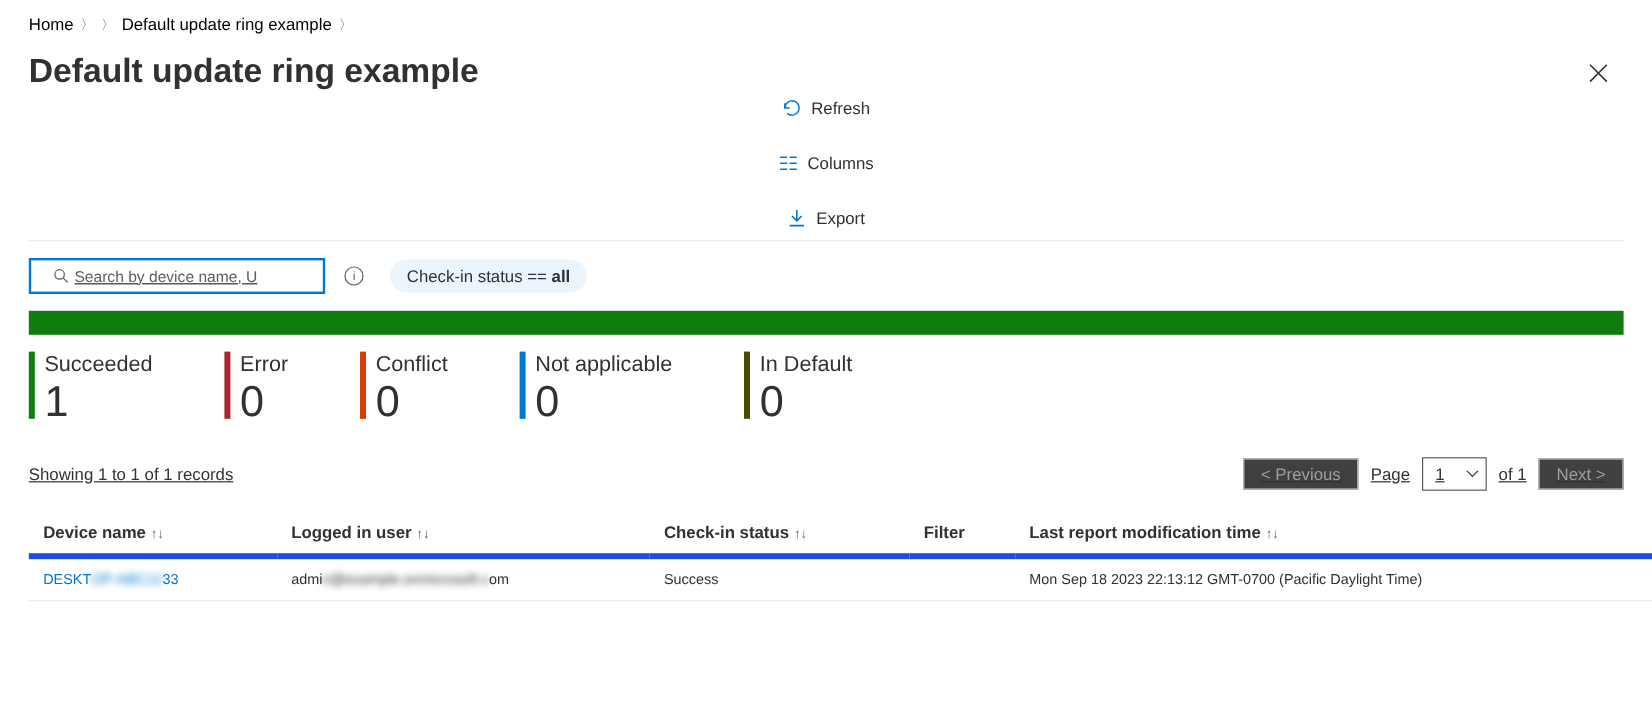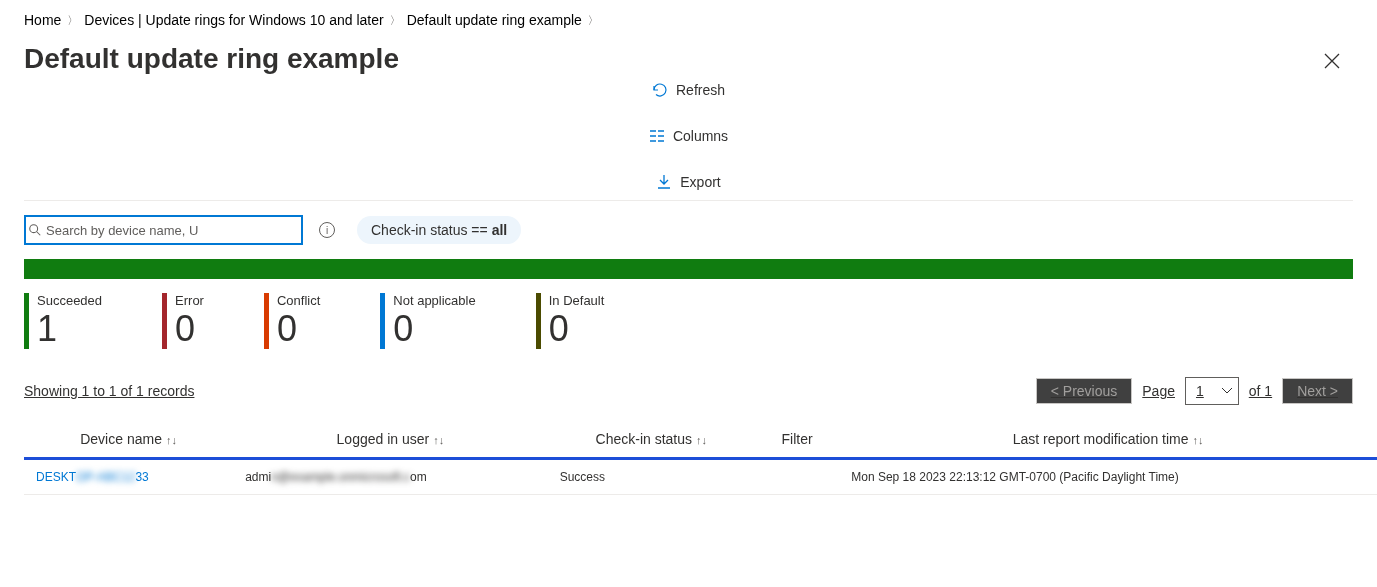--- a/index.html
+++ b/index.html
@@ -8,58 +8,57 @@
     .breadcrumb a { color:#000000; text-decoration:none; }
     .breadcrumb .chev { color:#605e5c; font-size:11px; }
     .title-row { display:flex; justify-content:space-between; align-items:flex-start; padding-right:30px; }
     h1 { font-size:28px; font-weight:600; color:#323130; line-height:1.2; margin-top:2px; }
     .subtitle { color:#605e5c; font-size:13px; margin-top:2px; margin-bottom:18px; }
     .close-btn { cursor:pointer; width:30px; height:30px; display:flex; align-items:center; justify-content:center; margin-top:6px; }
     .toolbar { display:flex; align-items:center; gap:30px; padding:6px 0 10px; border-bottom:1px solid #edebe9; margin-right:24px;flex-direction:column; }
     .toolbar .item { display:flex; align-items:center; gap:8px; cursor:pointer; color:#323130; font-size:14px; }
     .toolbar .item svg { width:16px; height:16px; }
     .filter-row { display:flex; align-items:center; gap:10px; padding:14px 0 14px; }
-    .search { display:flex; align-items:center; border:2px solid #0078d4; height:30px; width:279px; padding:0 2px; }
+    .search { display:flex; align-items:center; border:2px solid #0078d4; height:30px; width:247px; padding:0 18px;text-decoration:underline; }
     .search svg { width:14px; height:14px; flex-shrink:0; }
     .search input { border:none; outline:none; font-size:13px; width:100%; color:#323130; margin-left:4px; font-family:inherit; }
     .search input::placeholder { color:#605e5c; }
     .info-icon { width:16px; height:16px; border:1px solid #605e5c; border-radius:50%; display:flex; align-items:center; justify-content:center; font-size:10px; color:#605e5c; margin-left:6px; cursor:pointer; }
     .pill { background:#edf5fc; padding:6px 14px; border-radius:18px; font-size:14px; cursor:pointer; margin-left:12px; }
     .pill b { font-weight:600; }
     .green-bar { height:20px; background:#107c10; margin-right:24px; }
     .stats { display:flex; gap:60px; padding:14px 0 0; }
     .stat { display:flex; gap:8px; }
     .stat .bar { width:5px; height:56px; }
     .stat .g { background:#107c10; }
     .stat .r { background:#a4262c; }
     .stat .o { background:#d83b01; }
     .stat .b { background:#0078d4; }
     .stat .k { background:#4b4b00; }
     .stat .texts { display:flex; flex-direction:column; }
-    .stat .label { font-size:13px; line-height:1.2; }
+    .stat .label { font-size:18px; line-height:1.2; }
     .stat .num { font-size:36px; font-weight:400; line-height:1; margin-top:2px; }
     .records-row { display:flex; justify-content:space-between; align-items:center; padding:28px 24px 0 0;text-decoration:underline; }
     .pager { display:flex; align-items:center; gap:10px; }
     .pagebtn { border:1px solid #c8c6c4; padding:4px 14px; font-size:14px; color:#a19f9d; background:#404040; cursor:default; }
     .pagebtn.disabled { color:#a19f9d; }
     .page-select { border:1px solid #605e5c; height:28px; display:flex; align-items:center; padding:0 6px 0 10px; gap:18px; cursor:pointer; }
     table { width:100%; border-collapse:collapse; margin-top:16px; }
-    th { text-align:center; font-weight:400; font-size:14px; padding:10px 12px; border-bottom:3px solid #1d4ed8; }
+    th { text-align:left; font-weight:700; font-size:14px; padding:10px 12px; border-bottom:5px solid #1d4ed8; }
     td { padding:10px 12px; border-bottom:1px solid #edebe9; font-size:12px; }
     td a { color:#0078d4; text-decoration:none; }
     .sort-ic { font-size:11px; margin-left:4px; color:#605e5c; }
     .blur { filter:blur(3px); display:inline-block; }
   </style>
 </head>
 <body>
 
 <div class="breadcrumb">
   <a href="#">Home</a>
   <span class="chev">〉</span>
-  <a href="#">Devices | Update rings for Windows 10 and later</a>
   <span class="chev">〉</span>
   <a href="#">Default update ring example</a>
   <span class="chev">〉</span>
 </div>
 
 <div class="title-row">
   <div>
     <h1>Default update ring example</h1>
   </div>
   <div class="close-btn">

